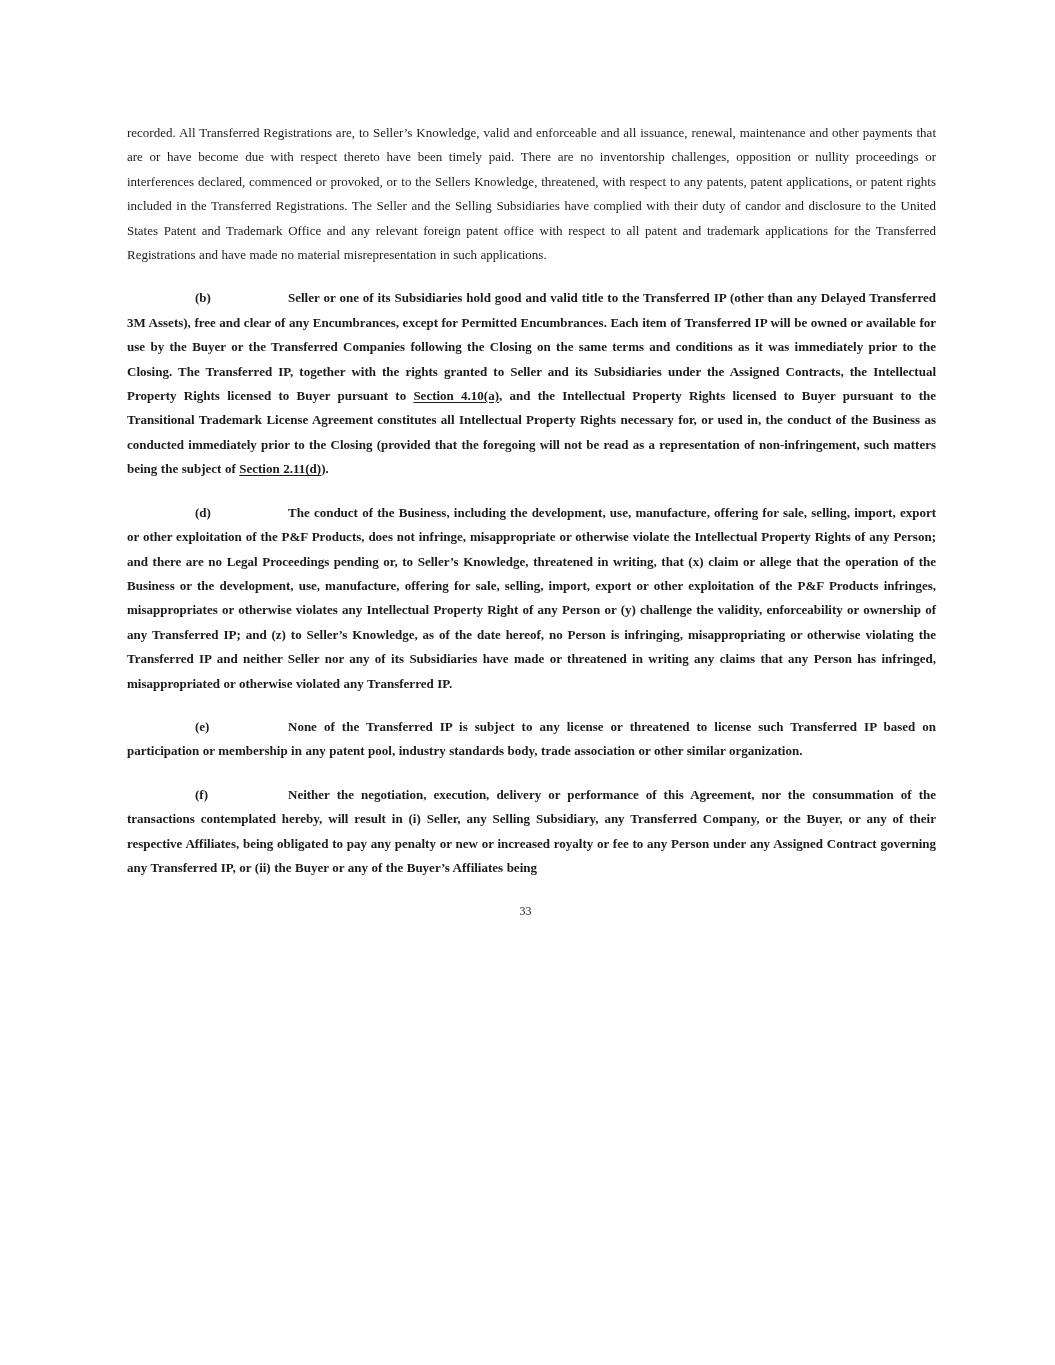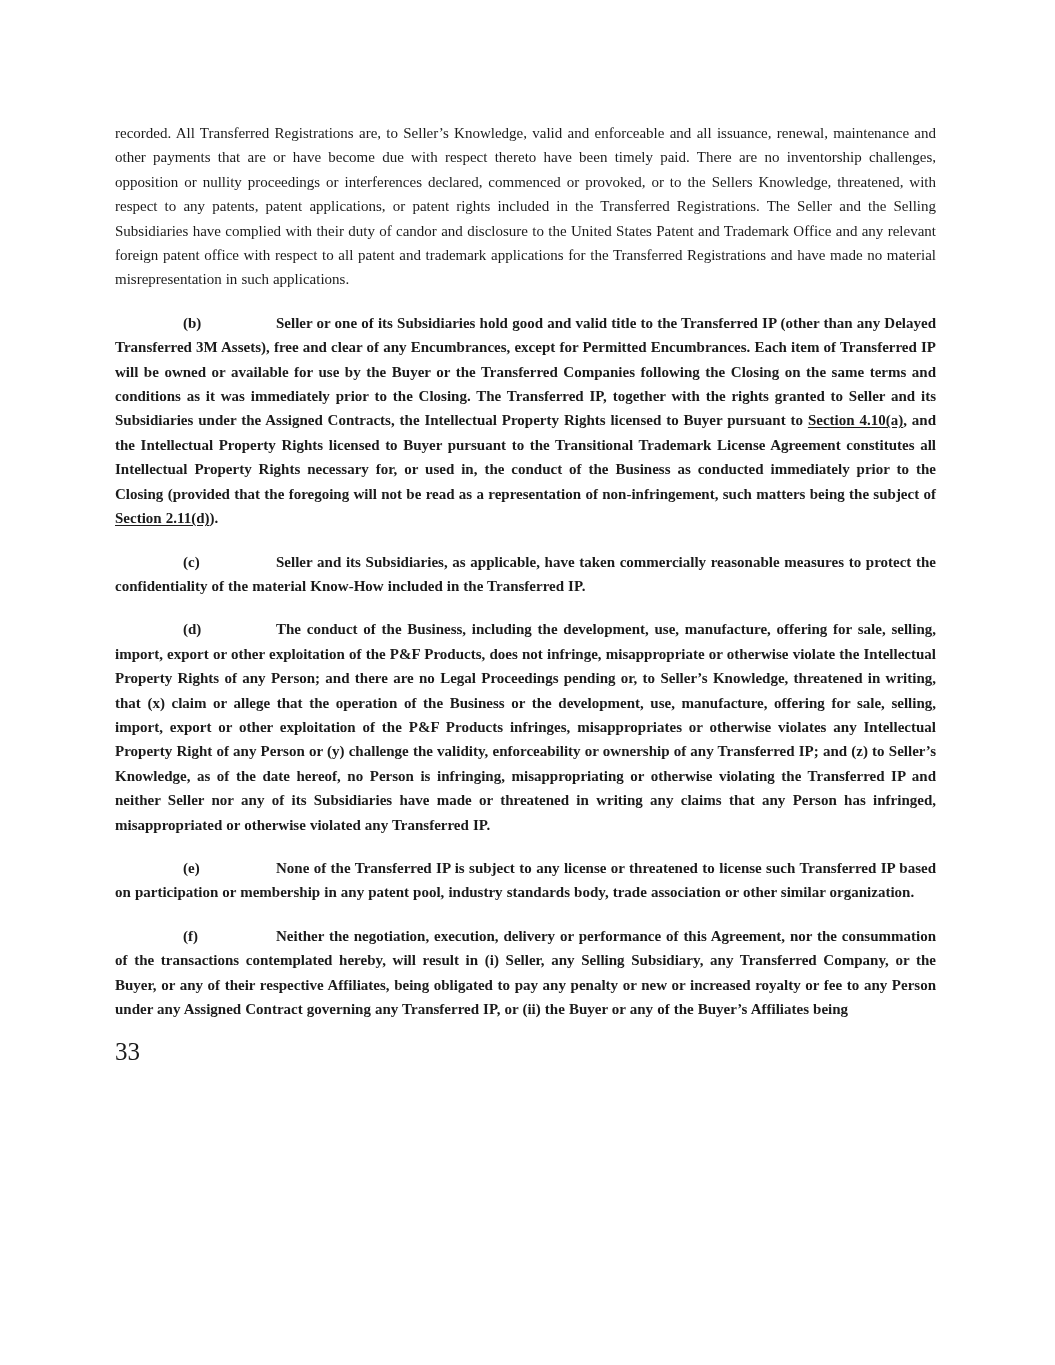--- a/index.html
+++ b/index.html
@@ -16,53 +16,52 @@
     color: #1b1b1b;
     overflow: hidden;
   }
   .content {
     position: absolute;
     left: 115px;
     top: 121px;
     width: 821px;
   }
   p.para {
-    margin: 0 0 19px 0;
-    font-size: 15px;
+    margin: 0 0 19px 12px;
+    font-size: 13px;
     line-height: 24.4px;
     text-align: justify;
     word-spacing: 0.02em;
   }
   p.para.lettered {
     text-indent: 68px;
     font-weight: bold;
   }
   .plabel {
     display: inline-block;
     width: 93px;
     text-indent: 0;
   }
   .uline {
     text-decoration: underline;
     text-underline-offset: 2px;
   }
   .footer {
     margin-top: 9px;
-    text-align: left;
-    font-size: 25px;
+    text-align: center;
+    font-size: 12px;
     line-height: 24.4px;
   }
 </style>
 </head>
 <body>
 
 <div class="page">
   <div class="content">
 
   <p class="para"><span class="">recorded. All Transferred Registrations are, to Seller’s Knowledge, valid and enforceable and all issuance, renewal, maintenance and other payments that are or have become due with respect thereto have been timely paid. There are no inventorship challenges, opposition or nullity proceedings or interferences declared, commenced or provoked, or to the Sellers Knowledge, threatened, with respect to any patents, patent applications, or patent rights included in the Transferred Registrations. The Seller and the Selling Subsidiaries have complied with their duty of candor and disclosure to the United States Patent and Trademark Office and any relevant foreign patent office with respect to all patent and trademark applications for the Transferred Registrations and have made no material misrepresentation in such applications.</span></p>
       <p class="para lettered"><span class="plabel">(b)</span><span class="">Seller or one of its Subsidiaries hold good and valid title to the Transferred IP (other than any Delayed Transferred 3M Assets), free and clear of any Encumbrances, except for Permitted Encumbrances. Each item of Transferred IP will be owned or available for use by the Buyer or the Transferred Companies following the Closing on the same terms and conditions as it was immediately prior to the Closing. The Transferred IP, together with the rights granted to Seller and its Subsidiaries under the Assigned Contracts, the Intellectual Property Rights licensed to Buyer pursuant to </span><span class="uline">Section 4.10(a)</span><span class="">, and the Intellectual Property Rights licensed to Buyer pursuant to the Transitional Trademark License Agreement constitutes all Intellectual Property Rights necessary for, or used in, the conduct of the Business as conducted immediately prior to the Closing (provided that the foregoing will not be read as a representation of non-infringement, such matters being the subject of </span><span class="uline">Section 2.11(d)</span><span class="">).</span></p>
-      <p class="para lettered"><span class="plabel">(c)</span><span class="">Seller and its Subsidiaries, as applicable, have taken commercially reasonable measures to protect the confidentiality of the material Know-How included in the Transferred IP.</span></p>
       <p class="para lettered"><span class="plabel">(d)</span><span class="">The conduct of the Business, including the development, use, manufacture, offering for sale, selling, import, export or other exploitation of the P&amp;F Products, does not infringe, misappropriate or otherwise violate the Intellectual Property Rights of any Person; and there are no Legal Proceedings pending or, to Seller’s Knowledge, threatened in writing, that (x) claim or allege that the operation of the Business or the development, use, manufacture, offering for sale, selling, import, export or other exploitation of the P&amp;F Products infringes, misappropriates or otherwise violates any Intellectual Property Right of any Person or (y) challenge the validity, enforceability or ownership of any Transferred IP; and (z) to Seller’s Knowledge, as of the date hereof, no Person is infringing, misappropriating or otherwise violating the Transferred IP and neither Seller nor any of its Subsidiaries have made or threatened in writing any claims that any Person has infringed, misappropriated or otherwise violated any Transferred IP.</span></p>
       <p class="para lettered"><span class="plabel">(e)</span><span class="">None of the Transferred IP is subject to any license or threatened to license such Transferred IP based on participation or membership in any patent pool, industry standards body, trade association or other similar organization.</span></p>
       <p class="para lettered"><span class="plabel">(f)</span><span class="">Neither the negotiation, execution, delivery or performance of this Agreement, nor the consummation of the transactions contemplated hereby, will result in (i) Seller, any Selling Subsidiary, any Transferred Company, or the Buyer, or any of their respective Affiliates, being obligated to pay any penalty or new or increased royalty or fee to any Person under any Assigned Contract governing any Transferred IP, or (ii) the Buyer or any of the Buyer’s Affiliates being</span></p>
       <div class="footer">33</div>
     </div>
 </div>
 
 </body></html>

